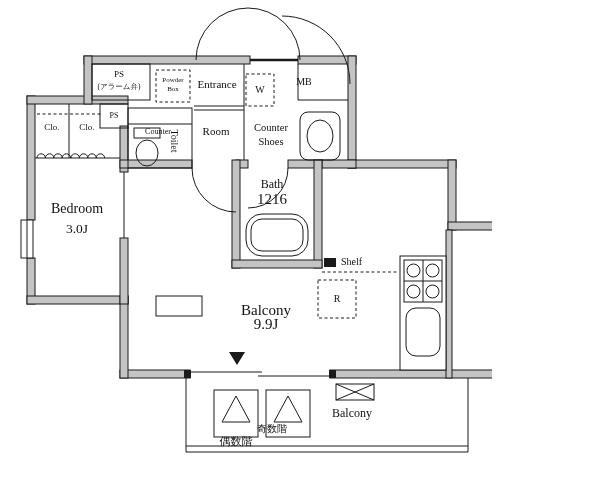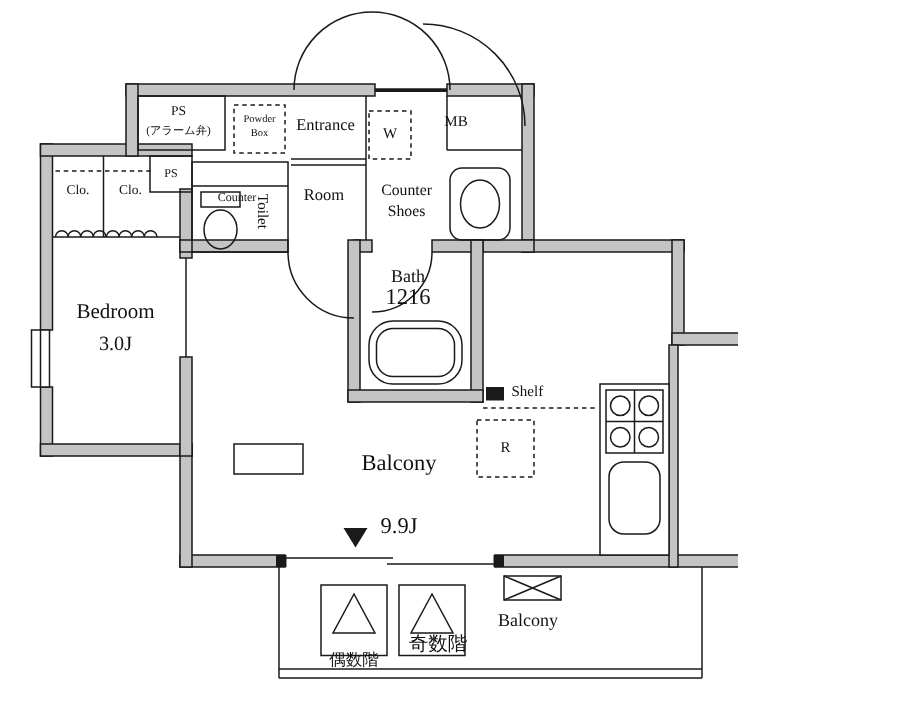--- a/index.html
+++ b/index.html
@@ -137,19 +137,19 @@
 <div class="lbl" style="left:271px;top:142px;font-size:10.5px">Shoes</div>
 <div class="lbl" style="left:52px;top:127px;font-size:9px">Clo.</div>
 <div class="lbl" style="left:87px;top:127px;font-size:9px">Clo.</div>
 <div class="lbl" style="left:77px;top:209px;font-size:14px">Bedroom</div>
 <div class="lbl" style="left:77px;top:229px;font-size:13.5px">3.0J</div>
 <div class="lbl" style="left:272px;top:184px;font-size:12px">Bath</div>
 <div class="lbl" style="left:272px;top:199px;font-size:15px">1216</div>
 <div class="lbl-left" style="left:341px;top:262px;font-size:10px">Shelf</div>
 <div class="lbl" style="left:337px;top:299px;font-size:10px">R</div>
 <div class="lbl" style="left:266px;top:310px;font-size:15px">Balcony</div>
-<div class="lbl" style="left:266px;top:352px;font-size:15px">9.9J</div>
+<div class="lbl" style="left:266px;top:324px;font-size:15px">9.9J</div>
 <div class="lbl" style="left:352px;top:413px;font-size:12px">Balcony</div>
 <div class="lbl" style="left:236px;top:441px;font-size:11px">偶数階</div>
-<div class="lbl" style="left:292px;top:429px;font-size:13px">奇数階</div>
+<div class="lbl" style="left:272px;top:429px;font-size:10px">奇数階</div>
 <div class="lbl" style="left:553px;top:464px;font-size:12px">N</div>
 
 </div>
 
 </body></html>

